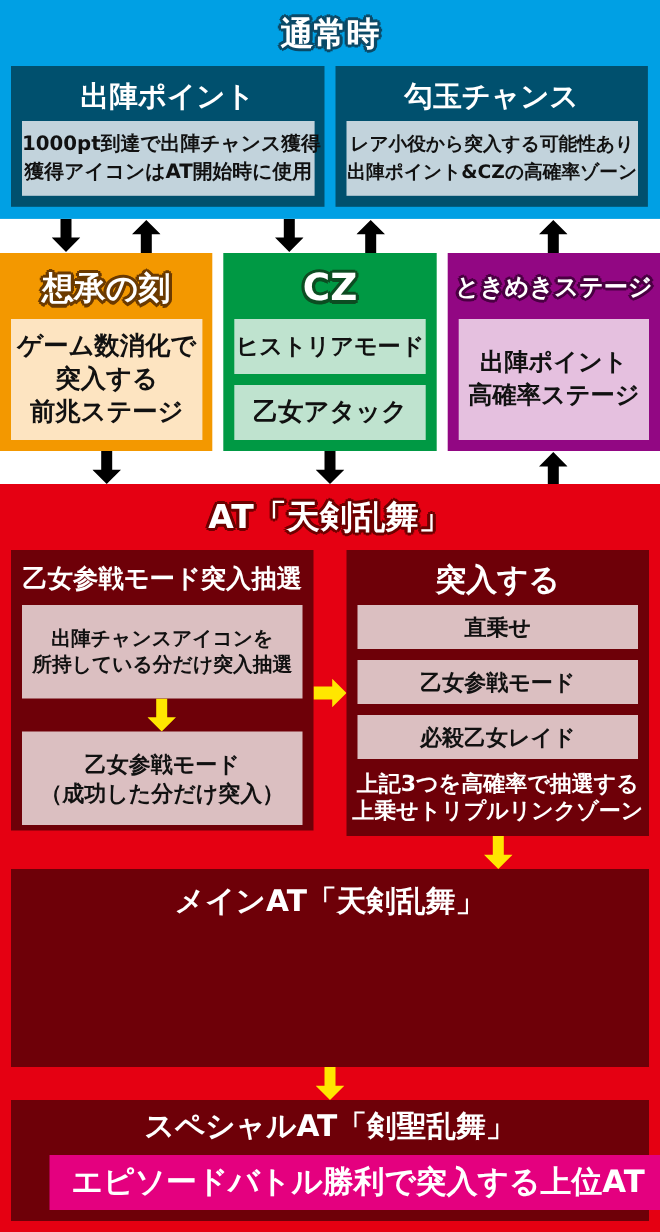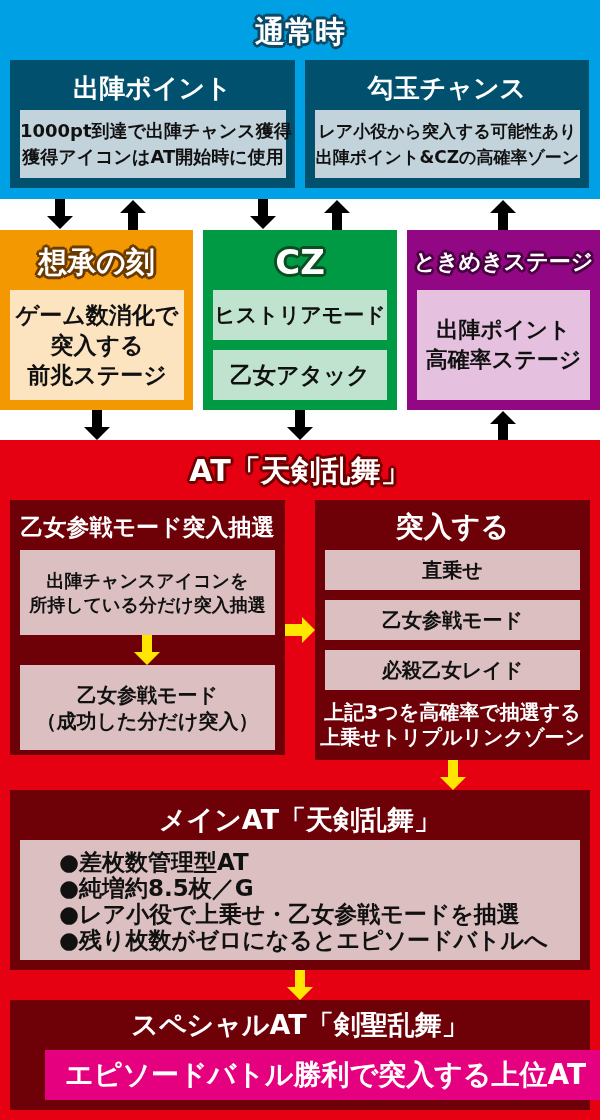--- a/index.html
+++ b/index.html
@@ -152,26 +152,20 @@
     </div>
 
     <div class="abs" style="left:440px;top:320px;">
       <svg width="26" height="30" viewBox="0 0 26 30">
           <polygon points="8,0 18,0 18,17 26,17 13,30 0,17 8,17" fill="var(--yellow)"></polygon>
         </svg>
     </div>
 
     <div class="abs" style="left:10px;top:350px;width:580px;height:180px;background:var(--dark-red);">
       <div class="abs c w" style="left:0;top:14px;width:580px;height:32px;line-height:32px;font-size:27px;">メインAT「天剣乱舞」</div>
-      <div class="abs" style="left:10px;top:50px;width:560px;height:120px;background:var(--pink-grey);padding:9px 0 0 39px;box-sizing:border-box;font-size:23px;line-height:26px;">
-        <span class="ln">●差枚数管理型AT</span>
-        <span class="ln">●純増約8.5枚／G</span>
-        <span class="ln">●レア小役で上乗せ・乙女参戦モードを抽選</span>
-        <span class="ln">●残り枚数がゼロになるとエピソードバトルへ</span>
-      </div>
     </div>
 
     <div class="abs" style="left:287px;top:530px;">
       <svg width="26" height="30" viewBox="0 0 26 30">
           <polygon points="8,0 18,0 18,17 26,17 13,30 0,17 8,17" fill="var(--yellow)"></polygon>
         </svg>
     </div>
 
     <div class="abs" style="left:10px;top:560px;width:580px;height:110px;background:var(--dark-red);">
       <div class="abs c w" style="left:0;top:9px;width:580px;height:32px;line-height:32px;font-size:27px;">スペシャルAT「剣聖乱舞」</div>

